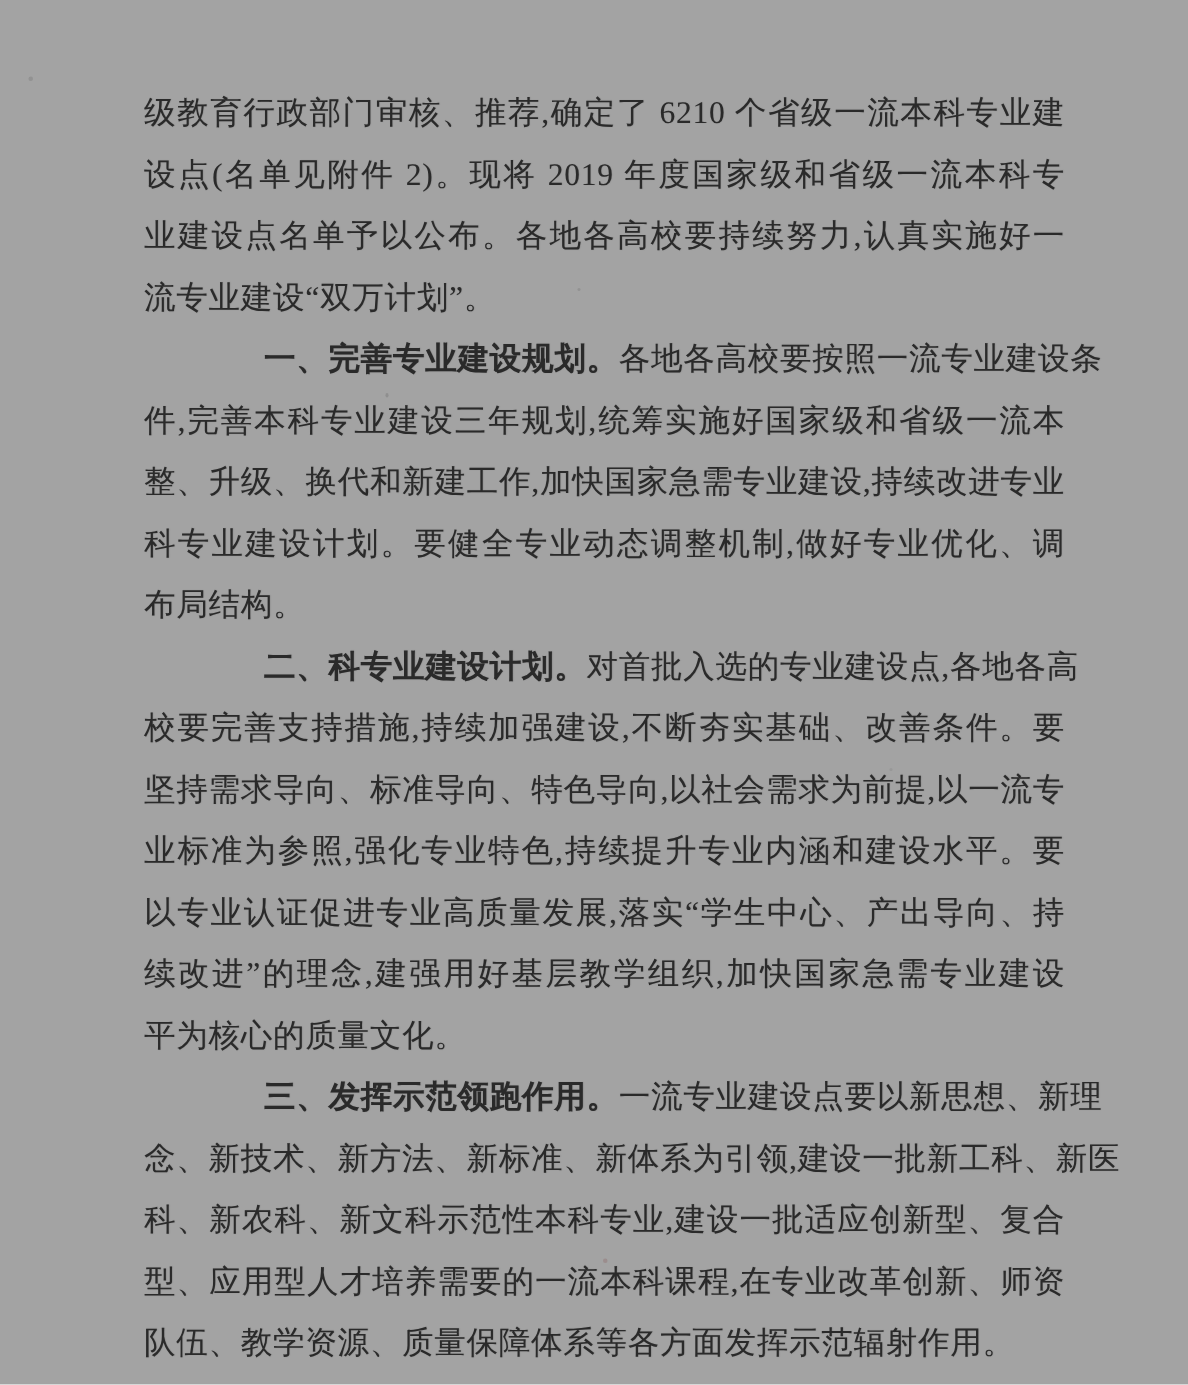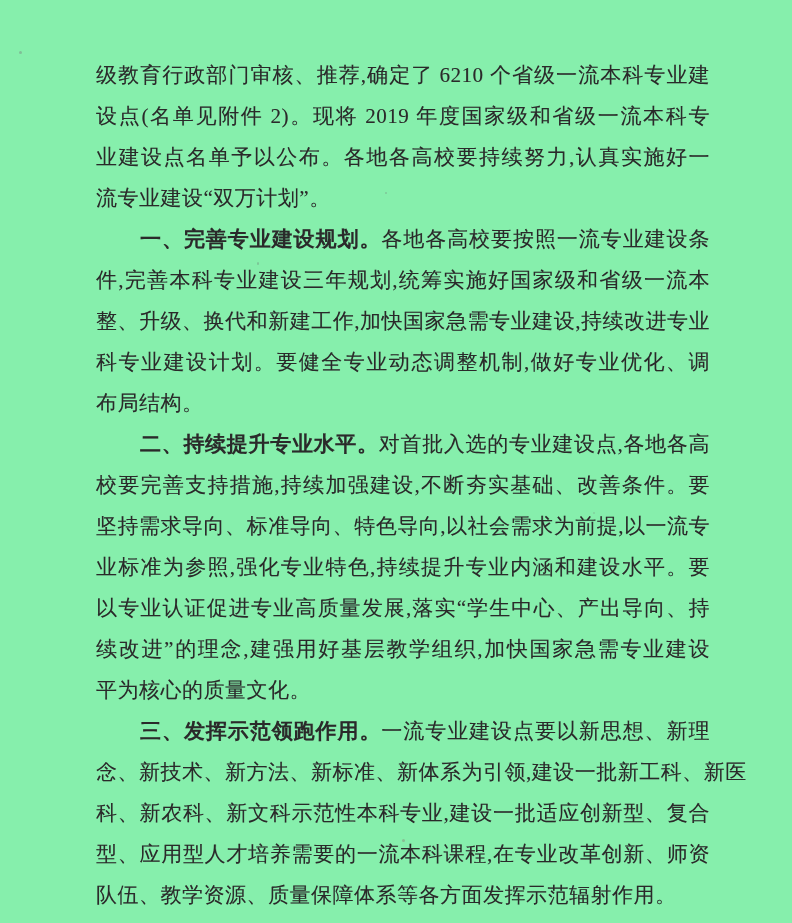--- a/index.html
+++ b/index.html
@@ -4,21 +4,21 @@
 <style>
   html, body {
     margin: 0;
     padding: 0;
     background: #ffffff;
   }
   .scan-page {
     position: relative;
     width: 792px;
     height: 923px;
-    background: #86efac;
+    background: #a3a3a3;
     overflow: hidden;
     font-family: "Liberation Serif", serif;
     color: #2a2a2a;
   }
   .text-column {
     position: absolute;
     left: 96px;
     top: 55px;
     width: 614px;
   }
@@ -35,22 +35,23 @@
   }
   .text-line.para-end {
     text-align: right;
     text-align-last: left;
   }
   .text-line.indent {
     padding-left: 44px;
   }
   .bold-head {
     font-weight: 700;
-    font-family: Liberation Serif, serif;
+    font-family: Liberation Sans, sans-serif;
     letter-spacing: 0.5px;
+    margin-left: 36px;
   }
   .scan-speck {
     position: absolute;
     border-radius: 50%;
     background: rgba(90,90,90,0.35);
   }
   .speck-1 { left: 19px;  top: 51px;  width: 3px; height: 3px; background: rgba(120,120,120,0.4); }
   .speck-2 { left: 385px; top: 192px; width: 2px; height: 2px; background: rgba(110,110,110,0.3); }
   .speck-3 { left: 257px; top: 262px; width: 2px; height: 3px; background: rgba(100,100,100,0.3); }
   .speck-4 { left: 402px; top: 839px; width: 3px; height: 3px; background: rgba(140,100,100,0.35); }
@@ -68,21 +69,21 @@
   <div class="text-column">
       <div class="text-line">级教育行政部门审核、推荐,确定了 6210 个省级一流本科专业建</div>
       <div class="text-line">设点(名单见附件 2)。现将 2019 年度国家级和省级一流本科专</div>
       <div class="text-line">业建设点名单予以公布。各地各高校要持续努力,认真实施好一</div>
       <div class="text-line para-end">流专业建设“双万计划”。</div>
       <div class="text-line indent"><span class="bold-head">一、完善专业建设规划。</span><span>各地各高校要按照一流专业建设条</span></div>
       <div class="text-line">件,完善本科专业建设三年规划,统筹实施好国家级和省级一流本</div>
       <div class="text-line">整、升级、换代和新建工作,加快国家急需专业建设,持续改进专业</div>
       <div class="text-line">科专业建设计划。要健全专业动态调整机制,做好专业优化、调</div>
       <div class="text-line para-end">布局结构。</div>
-      <div class="text-line indent"><span class="bold-head">二、持续提升专业水平。</span><span>对首批入选的专业建设点,各地各高</span></div>
+      <div class="text-line indent"><span class="bold-head">二、科专业建设计划。</span><span>对首批入选的专业建设点,各地各高</span></div>
       <div class="text-line">校要完善支持措施,持续加强建设,不断夯实基础、改善条件。要</div>
       <div class="text-line">坚持需求导向、标准导向、特色导向,以社会需求为前提,以一流专</div>
       <div class="text-line">业标准为参照,强化专业特色,持续提升专业内涵和建设水平。要</div>
       <div class="text-line">以专业认证促进专业高质量发展,落实“学生中心、产出导向、持</div>
       <div class="text-line">续改进”的理念,建强用好基层教学组织,加快国家急需专业建设</div>
       <div class="text-line para-end">平为核心的质量文化。</div>
       <div class="text-line indent"><span class="bold-head">三、发挥示范领跑作用。</span><span>一流专业建设点要以新思想、新理</span></div>
       <div class="text-line">念、新技术、新方法、新标准、新体系为引领,建设一批新工科、新医</div>
       <div class="text-line">科、新农科、新文科示范性本科专业,建设一批适应创新型、复合</div>
       <div class="text-line">型、应用型人才培养需要的一流本科课程,在专业改革创新、师资</div>

